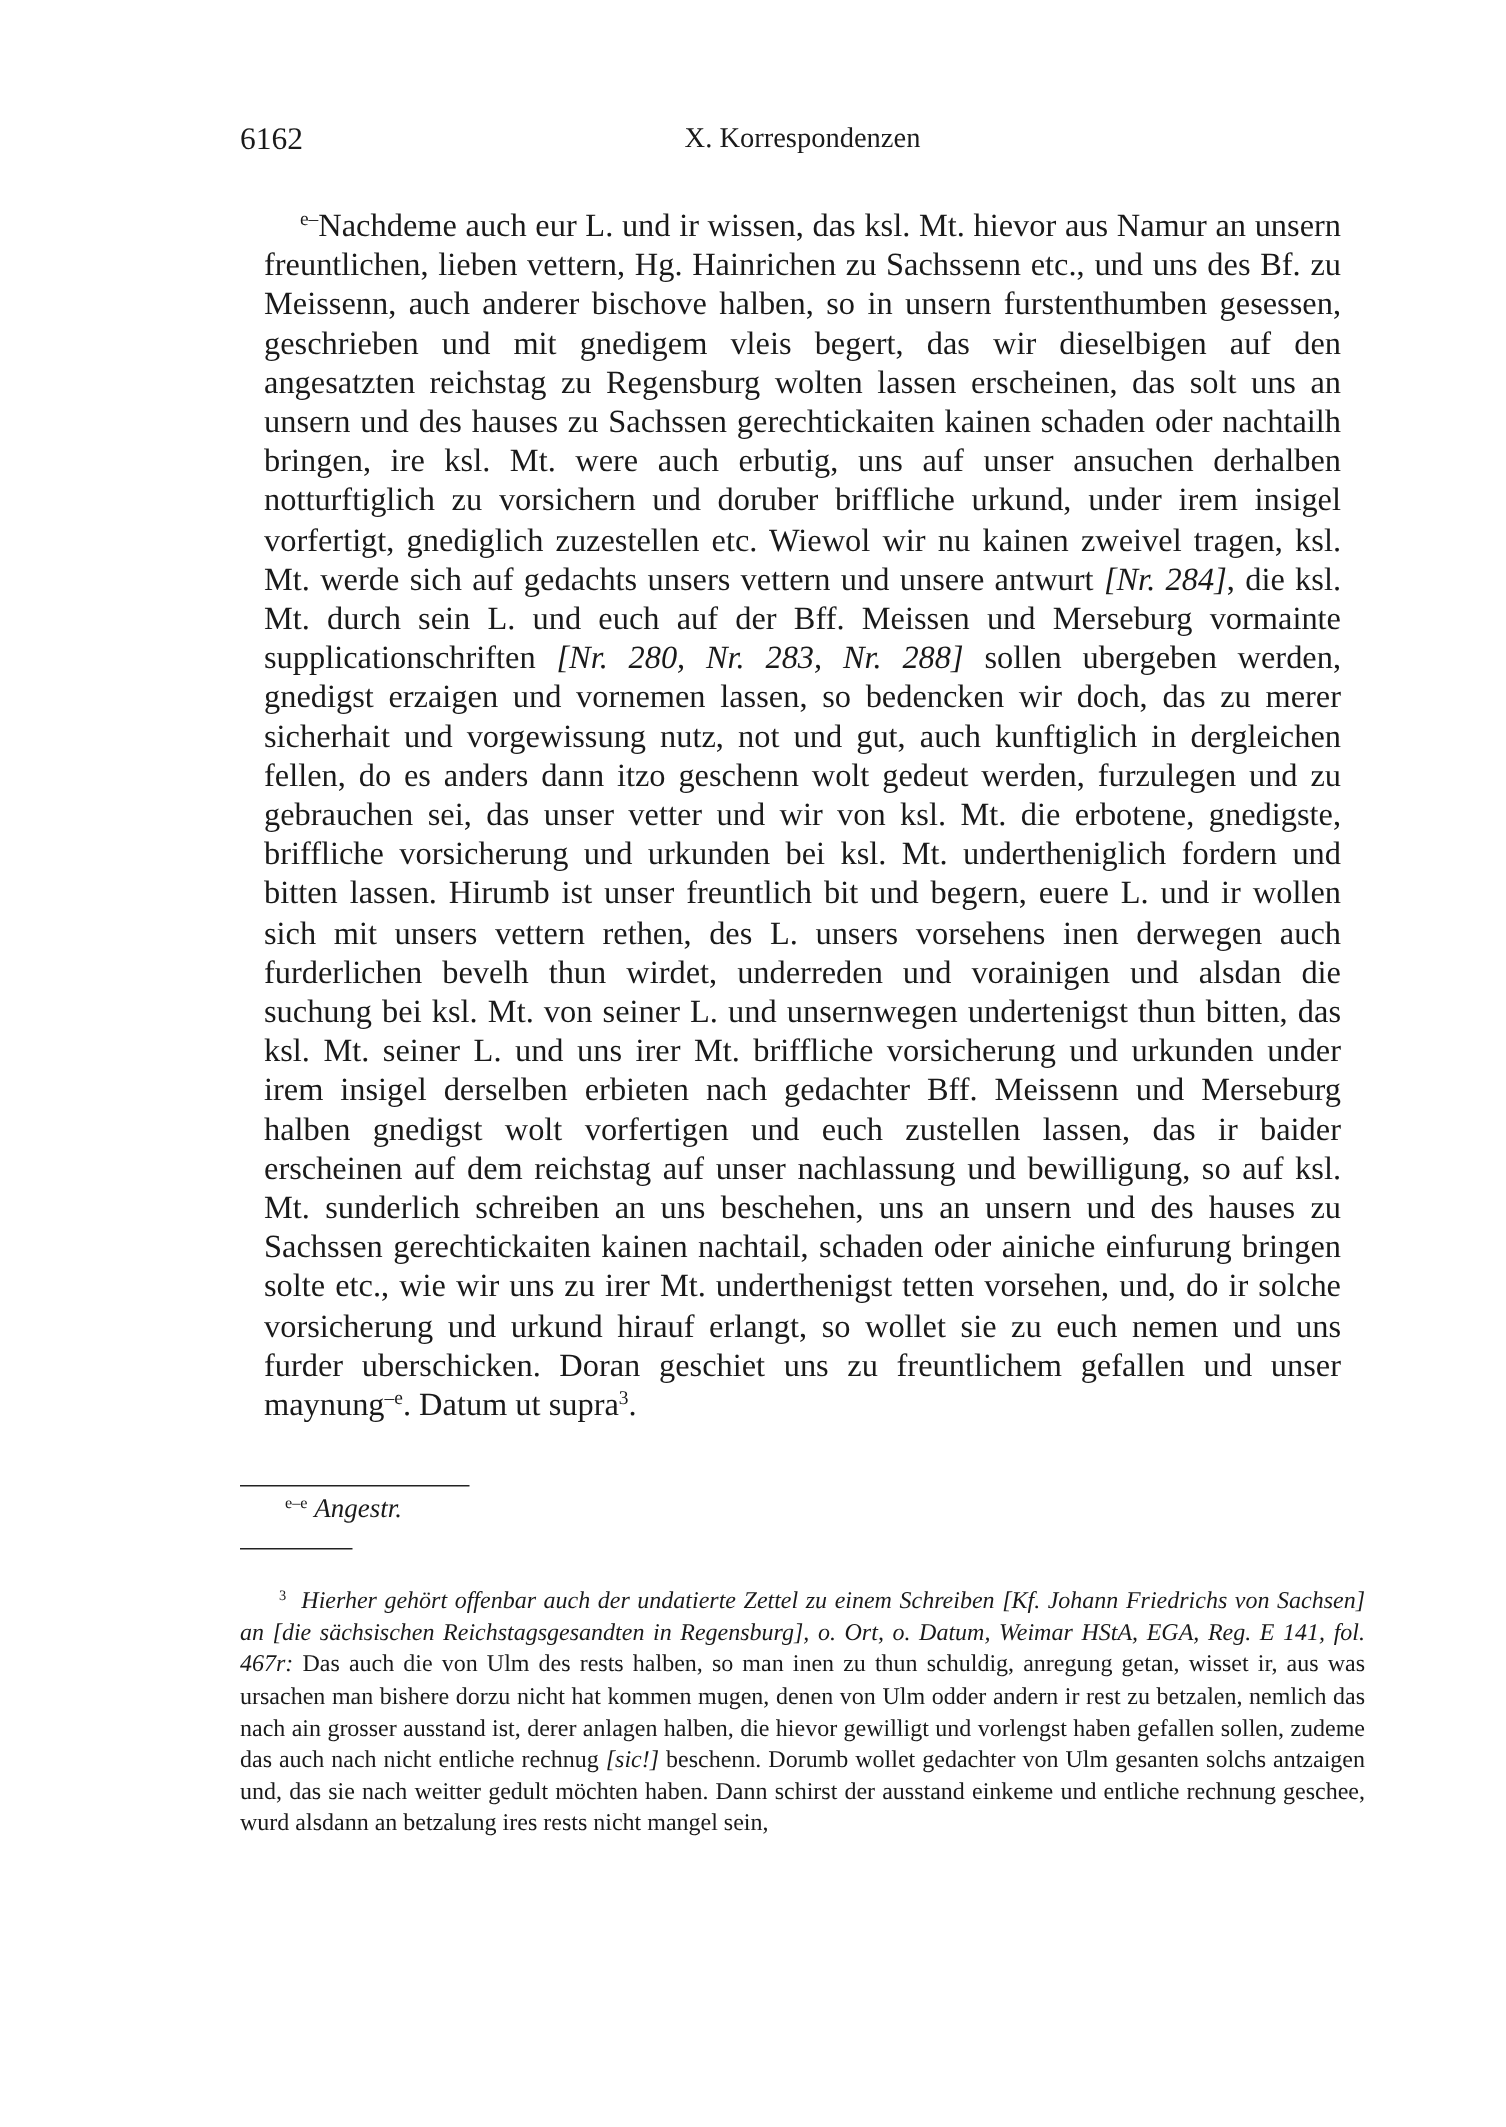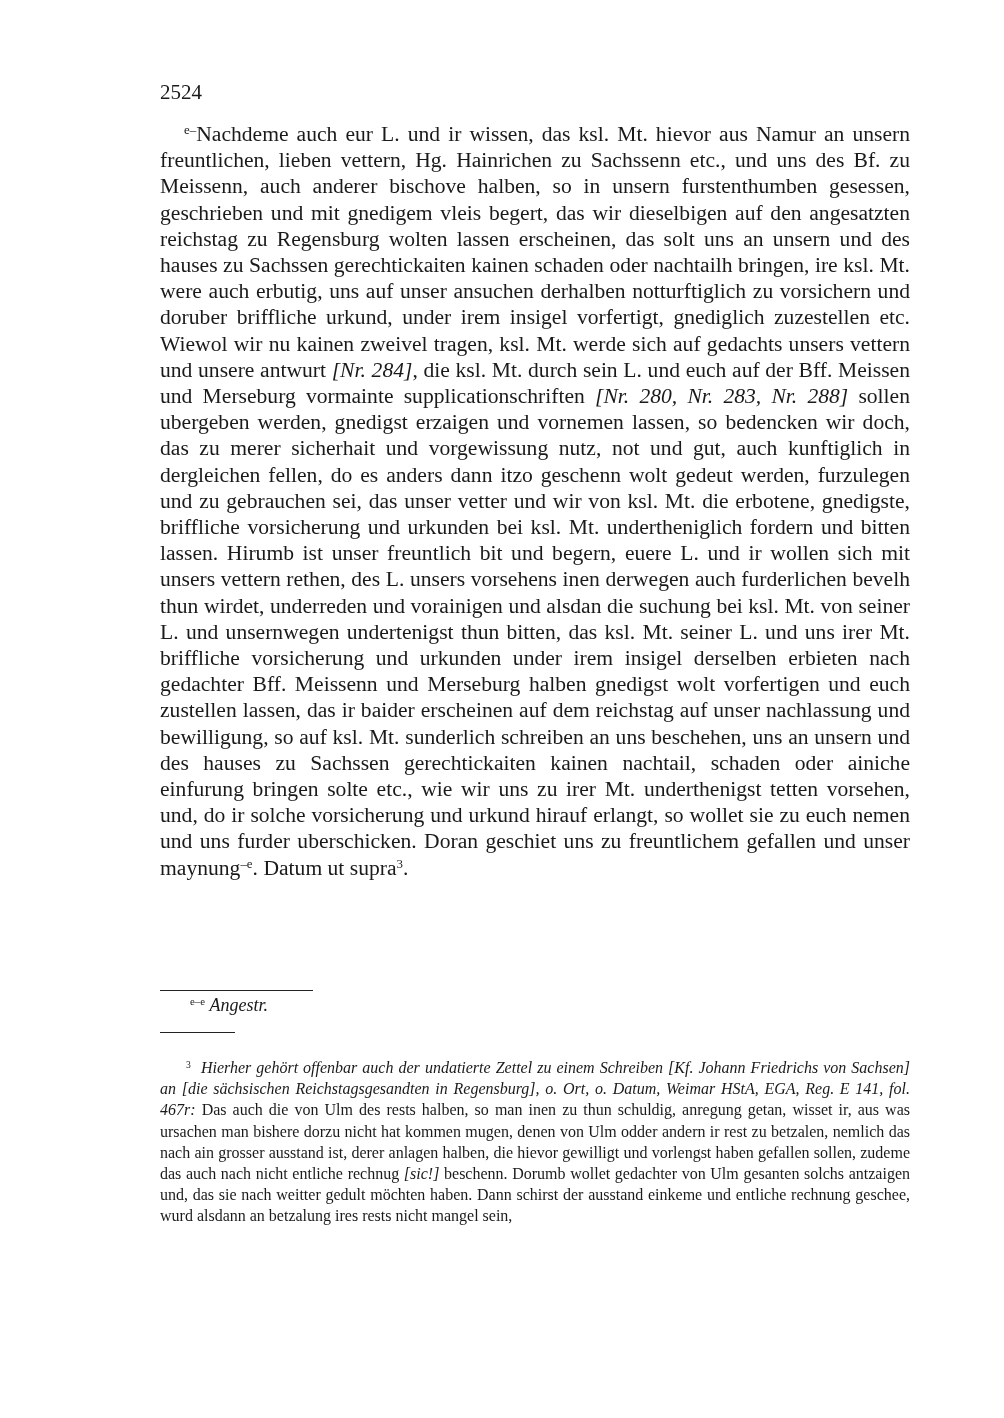--- a/index.html
+++ b/index.html
@@ -46,21 +46,21 @@
       position: absolute;
       top: 121px;
       left: 0;
       width: 750px;
       font-size: 21.6px;
       line-height: 26.2px;
       text-align: justify;
       hyphens: none;
     }
     .main-text p {
-      margin: 0;
+      margin: 16px;
       text-indent: 24px;
     }
     .sup {
       font-size: 0.6em;
       vertical-align: 0.55em;
       line-height: 0;
     }
     .it { font-style: italic; }
     .rule-1 {
       position: absolute;
@@ -97,21 +97,22 @@
       text-align: justify;
       text-indent: 26px;
     }
   </style>
 </head>
 <body>
 
 <div class="page">
 
   <div class="running-head">
-    <span class="page-number">2524</span>
+    <span class="page-number">6162</span>
+    <span class="running-title">X. Korrespondenzen</span>
   </div>
 
   <div class="main-text">
     <p><span class="sup">e–</span><span>Nachdeme auch eur L. und ir wissen, das ksl. Mt. hievor aus Namur an unsern freuntlichen, lieben vettern, Hg. Hainrichen zu Sachssenn etc., und uns des Bf. zu Meissenn, auch anderer bischove halben, so in unsern furstenthumben gesessen, geschrieben und mit gnedigem vleis begert, das wir dieselbigen auf den angesatzten reichstag zu Regensburg wolten lassen erscheinen, das solt uns an unsern und des hauses zu Sachssen gerechtickaiten kainen schaden oder nachtailh bringen, ire ksl. Mt. were auch erbutig, uns auf unser ansuchen derhalben notturftiglich zu vorsichern und doruber briffliche urkund, under irem insigel vorfertigt, gnediglich zuzestellen etc. Wiewol wir nu kainen zweivel tragen, ksl. Mt. werde sich auf gedachts unsers vettern und unsere antwurt </span><span class="it">[Nr. 284]</span><span>, die ksl. Mt. durch sein L. und euch auf der Bff. Meissen und Merseburg vormainte supplicationschriften </span><span class="it">[Nr. 280, Nr. 283, Nr. 288]</span><span> sollen ubergeben werden, gnedigst erzaigen und vornemen lassen, so bedencken wir doch, das zu merer sicherhait und vorgewissung nutz, not und gut, auch kunftiglich in dergleichen fellen, do es anders dann itzo geschenn wolt gedeut werden, furzulegen und zu gebrauchen sei, das unser vetter und wir von ksl. Mt. die erbotene, gnedigste, briffliche vorsicherung und urkunden bei ksl. Mt. undertheniglich fordern und bitten lassen. Hirumb ist unser freuntlich bit und begern, euere L. und ir wollen sich mit unsers vettern rethen, des L. unsers vorsehens inen derwegen auch furderlichen bevelh thun wirdet, underreden und vorainigen und alsdan die suchung bei ksl. Mt. von seiner L. und unsernwegen undertenigst thun bitten, das ksl. Mt. seiner L. und uns irer Mt. briffliche vorsicherung und urkunden under irem insigel derselben erbieten nach gedachter Bff. Meissenn und Merseburg halben gnedigst wolt vorfertigen und euch zustellen lassen, das ir baider erscheinen auf dem reichstag auf unser nachlassung und bewilligung, so auf ksl. Mt. sunderlich schreiben an uns beschehen, uns an unsern und des hauses zu Sachssen gerechtickaiten kainen nachtail, schaden oder ainiche einfurung bringen solte etc., wie wir uns zu irer Mt. underthenigst tetten vorsehen, und, do ir solche vorsicherung und urkund hirauf erlangt, so wollet sie zu euch nemen und uns furder uberschicken. Doran geschiet uns zu freuntlichem gefallen und unser maynung</span><span class="sup">–e</span><span>. Datum ut supra</span><span class="sup">3</span><span>.</span></p>
   </div>
 
   <div class="rule-1"></div>
 
   <div class="note-ee"><span class="sup">e–e</span> <span class="it">Angestr.</span></div>
 

